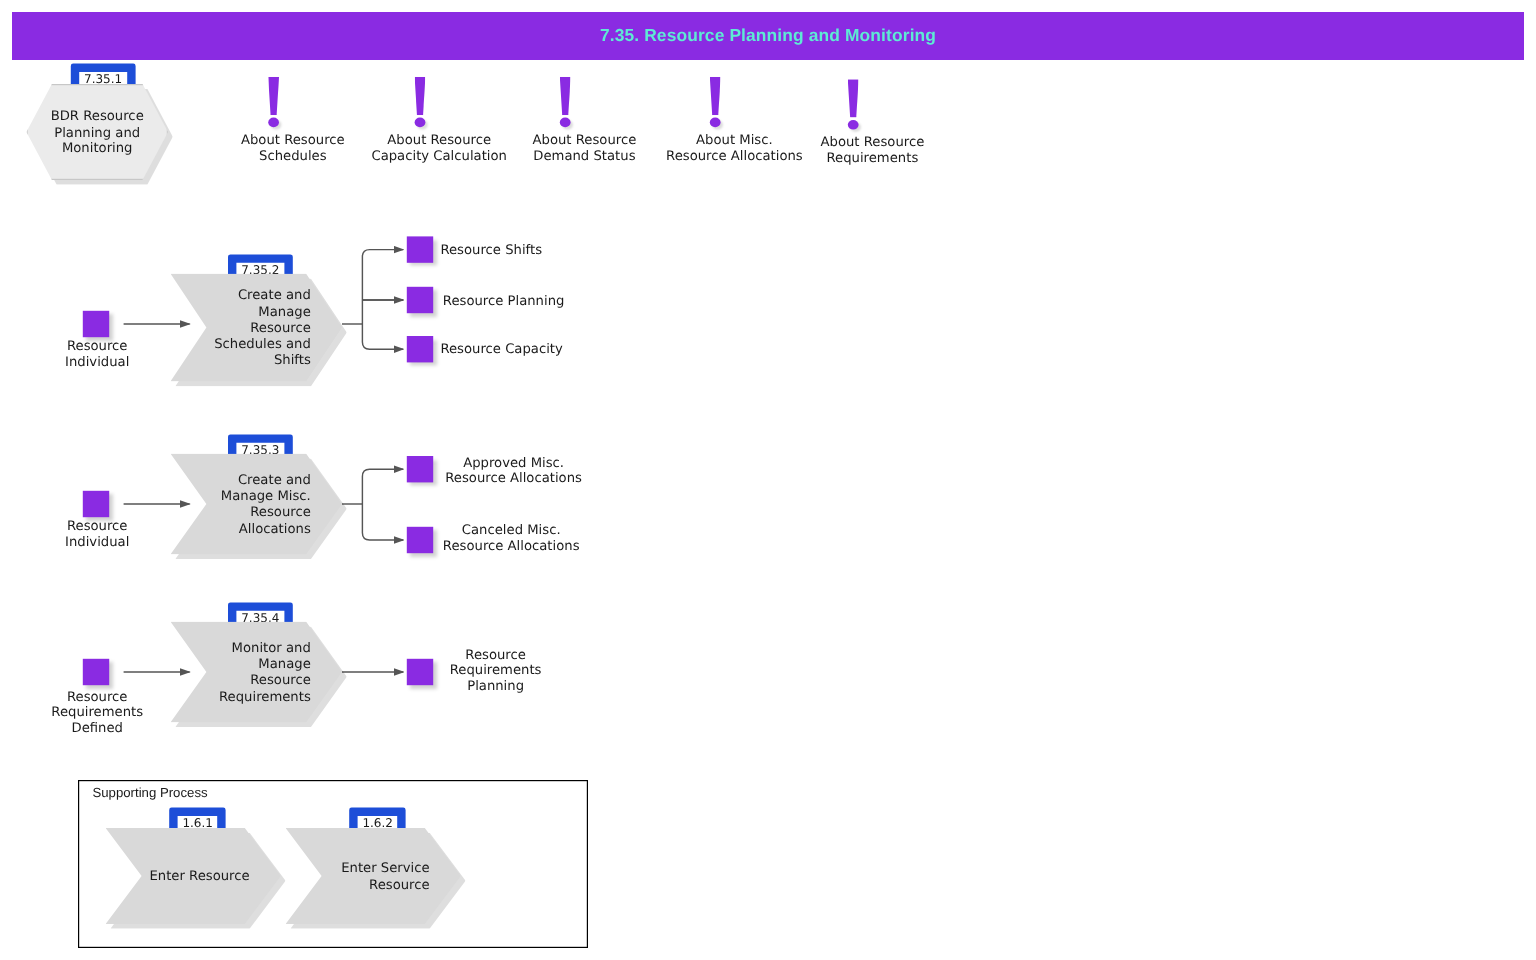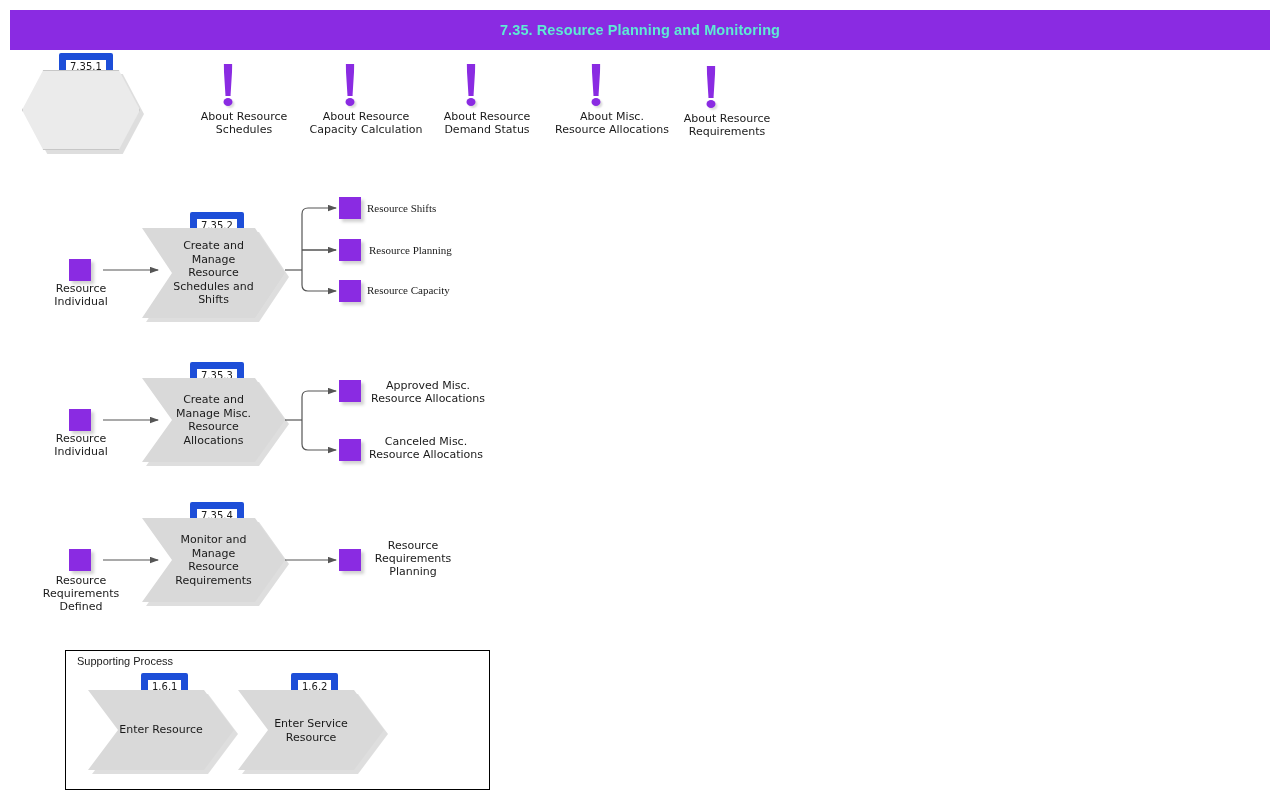--- a/index.html
+++ b/index.html
@@ -142,21 +142,21 @@
   }
   .chev-clip {
     -webkit-clip-path: polygon(0 0, calc(100% - 30px) 0, 100% 50%, calc(100% - 30px) 100%, 0 100%, 30px 50%);
     clip-path: polygon(0 0, calc(100% - 30px) 0, 100% 50%, calc(100% - 30px) 100%, 0 100%, 30px 50%);
   }
   .chevron-label {
     position: absolute;
     left: 26px; right: 26px;
     top: 50%;
     transform: translateY(-50%);
-    text-align: center;
+    text-align: right;
     font-size: 11px;
     line-height: 13.5px;
     color: #1a1a1a;
   }
 
   
   .sq {
     position: absolute;
     width: 22px;
     height: 22px;
@@ -164,21 +164,21 @@
     box-shadow: 3px 3px 3px rgba(0,0,0,0.18);
   }
   .sq-label {
     position: absolute;
     font-size: 11px;
     line-height: 13px;
     color: #1a1a1a;
     white-space: nowrap;
   }
   .sq-label.center { text-align: center; transform: translateX(-50%); }
-  .sq-label.left   { text-align: right; font-family: Liberation Serif, serif; }
+  .sq-label.left   { text-align: right; }
 
   
   #support-box {
     position: absolute;
     left: 65px;
     top: 650px;
     width: 425px;
     height: 140px;
     border: 1.5px solid #000000;
     background: #ffffff;
@@ -199,20 +199,25 @@
 <body>
 
 <div id="header-bar">
   <div id="header-title">7.35. Resource Planning and Monitoring</div>
 </div>
 
 <div class="badge" style="left:59px; top:53px;">7.35.1</div>
 <div class="hexagon-wrap" style="left:22px; top:70px; width:118px; height:80px;">
   <div class="hexagon-shadow"></div>
   <div class="hexagon"></div>
+  <div class="hexagon-label">
+    <span>BDR Resource</span><br>
+    <span>Planning and</span><br>
+    <span>Monitoring</span>
+  </div>
 </div>
 
 <div class="note" style="left:228px; top:64px;">
   <div class="note-bar"></div>
   <div class="note-dot"></div>
   <div class="note-label">
     <span>About Resource</span><br>
     <span>Schedules</span>
   </div>
 </div>

